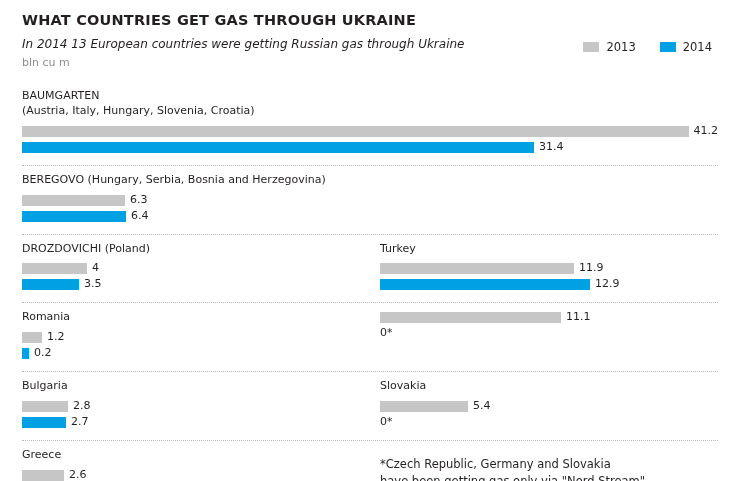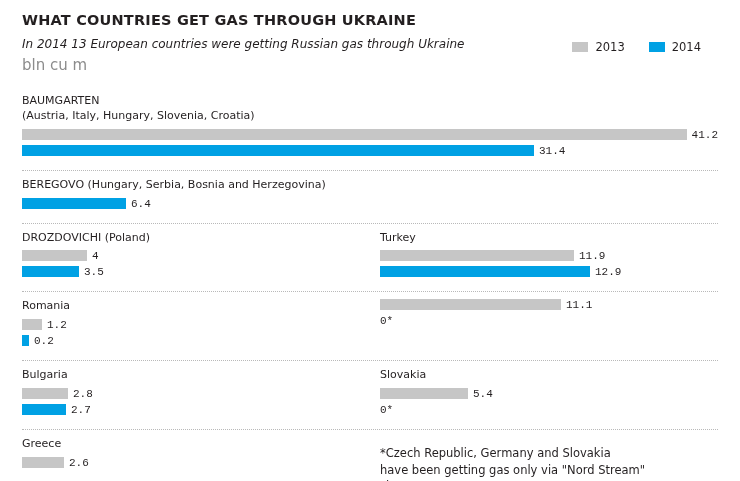--- a/index.html
+++ b/index.html
@@ -29,27 +29,27 @@
     padding-top: 12px;
     color: #231f20;
   }
   .subtitle {
     font-size: 12px;
     color: #231f20;
     padding-top: 9px;
     font-style: italic;
   }
   .units {
-    font-size: 15px;
+    font-size: 11px;
     color: #8c8c8c;
     padding-top: 5px;
   }
   .legend {
     position: absolute;
-    right: 39px;
+    right: 28px;
     top: 40px;
     display: flex;
     align-items: center;
     gap: 7px;
     font-size: 11.5px;
     color: #231f20;
   }
   .legend .swatch {
     width: 16px;
     height: 10px;
@@ -90,24 +90,23 @@
 
   .label {
     font-size: 11px;
     color: #231f20;
     line-height: 1.35;
     margin-bottom: 5px;
     white-space: pre-line;
   }
   .bar-line {
     display: flex;
-    align-items: flex-start;
+    align-items: flex-end;
     height: 13px;
     margin-bottom: 3px;
-    font-family: Liberation Mono, monospace;
   }
   .bar {
     height: 11px;
     display: block;
   }
   .bar.y2013 { background: #c6c6c6; }
   .bar.y2014 { background: #00a1e4; }
   .val {
     font-size: 11px;
     color: #231f20;
@@ -158,20 +157,24 @@
           <span class="bar y2014" style="width:512px"></span>
           <span class="val">31.4</span>
         </div>
       </div>
     </div>
 
     <div class="row">
       <div class="cell full">
         <div class="label">BEREGOVO (Hungary, Serbia, Bosnia and Herzegovina)</div>
         <div class="bar-line">
+          <span class="bar y2013" style="width:103px"></span>
+          <span class="val">6.3</span>
+        </div>
+        <div class="bar-line">
           <span class="bar y2014" style="width:104px"></span>
           <span class="val">6.4</span>
         </div>
       </div>
     </div>
 
     <div class="row">
       <div class="cell left">
         <div class="label">DROZDOVICHI (Poland)</div>
         <div class="bar-line">

